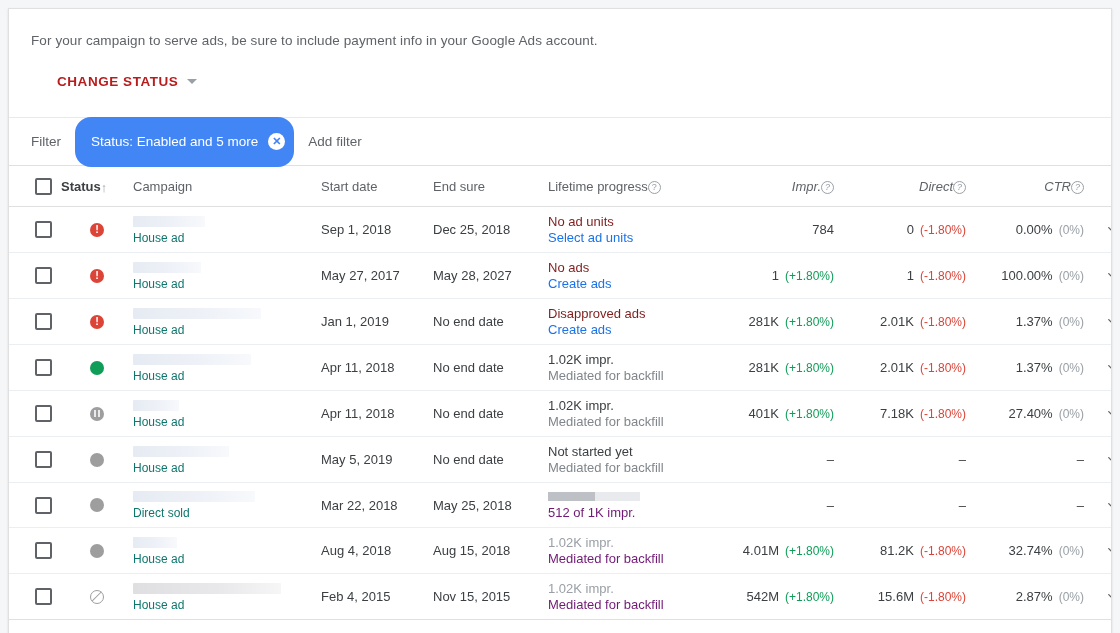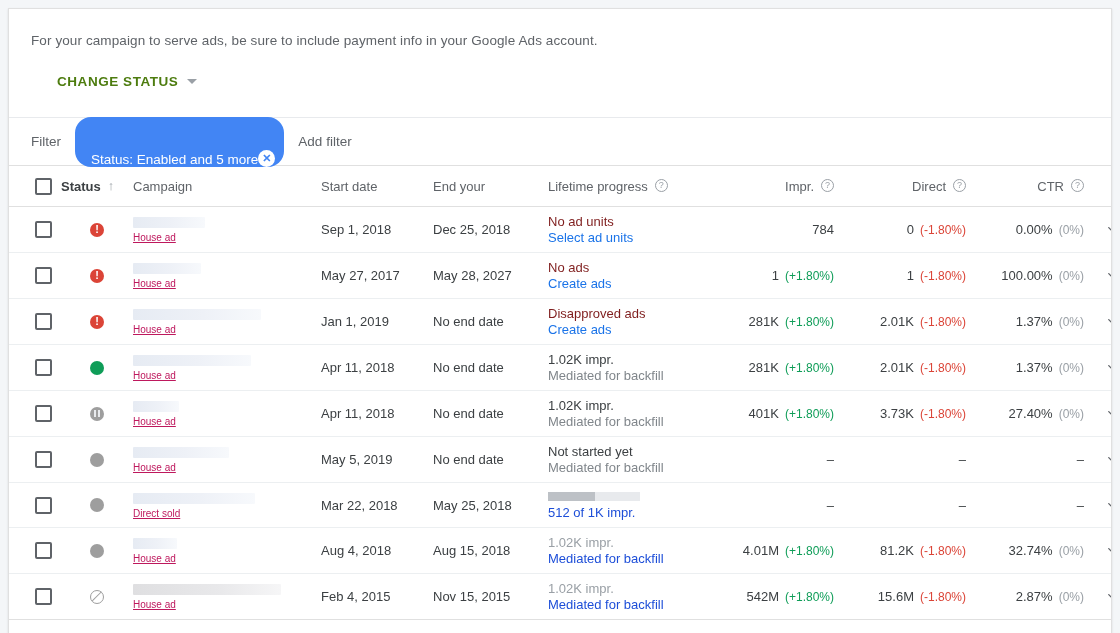--- a/index.html
+++ b/index.html
@@ -25,38 +25,38 @@
   .actions { display: flex; align-items: center; padding: 16px 22px 18px 22px; }
   .btn-primary {
     background: #4285f4; color: #fff; border: none; border-radius: 2px;
     font-family: inherit; font-size: 13.5px; font-weight: 600; letter-spacing: .55px;
     padding: 10px 18px; cursor: pointer;
     box-shadow: 0 1px 2px rgba(60,64,67,.3), 0 1px 3px 1px rgba(60,64,67,.15);
   }
   .btn-flat {
     background: none; border: none; cursor: pointer;
     font-family: inherit; font-size: 13.5px; font-weight: 600; letter-spacing: .55px;
-    color: #4d7c0f; padding: 10px 8px; margin-left: 18px;
+    color: #b91c1c; padding: 10px 8px; margin-left: 18px;
     display: flex; align-items: center; gap: 9px;
   }
   .caret {
     width: 0; height: 0; border-left: 5px solid transparent;
     border-right: 5px solid transparent; border-top: 5px solid #9aa0a6;
     display: inline-block;
   }
 
   
   .filterbar {
     display: flex; align-items: center; gap: 14px;
     padding: 0 22px; height: 48px;
     border-top: 1px solid #e8eaed;
   }
   .filter-label { font-size: 13.5px; color: #5f6368; }
   .chip {
-    display: inline-flex; align-items: flex-end; 
+    display: inline-flex; align-items: center; gap: 10px;
     background: #4285f4; color: #fff; border-radius: 16px;
     height: 50px; padding: 0 9px 0 16px; font-size: 13.5px; cursor: pointer;
   }
   .chip-x {
     width: 17px; height: 17px; border-radius: 50%;
     background: #fff; color: #4285f4;
     display: flex; align-items: center; justify-content: center;
     font-size: 11px; font-weight: 700; line-height: 1;
   }
   .add-filter { font-size: 13.5px; color: #5f6368; cursor: pointer; }
@@ -80,22 +80,22 @@
   .c-status { width: 72px; }
   .c-camp { width: 188px; }
   .c-start { width: 112px; }
   .c-end { width: 115px; }
   .c-life { width: 162px; }
   .c-impr { width: 136px; }
   .c-clicks { width: 132px; }
   .c-ctr { width: 118px; }
   .c-exp { width: 33px; }
 
-  .hd-inner { display: flex; align-items: flex-start; gap: 7px; }
-  .hd-right { justify-content: flex-end; padding-right: 12px; }
+  .hd-inner { display: flex; align-items: flex-end; }
+  .hd-right { justify-content: flex-end; padding-right: 12px; font-style: italic; }
 
   .checkbox {
     width: 17px; height: 17px; border: 2px solid #5f6368;
     border-radius: 2px; display: block; cursor: pointer; background: #fff;
   }
   .sort-arrow { color: #9aa0a6; font-size: 13px; line-height: 1; }
   .help {
     width: 13px; height: 13px; border: 1px solid #9aa0a6; border-radius: 50%;
     display: inline-flex; align-items: center; justify-content: center;
     font-size: 9px; color: #9aa0a6; line-height: 1; flex: 0 0 auto;
@@ -130,29 +130,29 @@
   
   .camp-cell { padding: 7px 0 6px 0; }
   .redact {
     height: 11px; border-radius: 1px;
     background: linear-gradient(90deg,#e6ebf3 0%,#eef1f7 55%,#f7f9fc 100%);
     margin-bottom: 4px;
   }
   .redact.dark {
     background: linear-gradient(90deg,#dfdfe1 0%,#e9e9eb 60%,#f6f6f7 100%);
   }
-  .camp-sub { font-size: 10px; color: #be185d; text-decoration: underline; }
+  .camp-sub { font-size: 12px; color: #0f766e; }
 
   
   .life-l1 { font-size: 13px; line-height: 16px; }
   .life-l2 { font-size: 13px; line-height: 16px; color: #80868b; }
   .life-l1.err { color: #7f1d1d; }
   .life-l1.muted { color: #3c4043; }
   .life-l1.faded { color: #9aa0a6; }
-  .life-l2.faded { color: #1d4ed8; }
+  .life-l2.faded { color: #701a75; }
   .life-link { color: #1a73e8; cursor: pointer; }
   .pbar { width: 92px; height: 9px; background: #e8eaed; margin: 2px 0 4px 0; }
   .pbar > i { display: block; height: 100%; background: #bdc1c6; }
 
   
   .metric { display: flex; align-items: baseline; justify-content: flex-end;
             gap: 6px; padding-right: 12px; }
   .mval { font-size: 13px; color: #3c4043; }
   .mdelta { font-size: 12px; }
   .mdelta.up { color: #0f9d58; }
@@ -233,21 +233,21 @@
                 <span>Campaign</span>
               </span>
           </th>
           <th>
             <span class="hd-inner">
                 <span>Start date</span>
               </span>
           </th>
           <th>
             <span class="hd-inner">
-                <span>End your</span>
+                <span>End sure</span>
               </span>
           </th>
           <th>
             <span class="hd-inner">
               <span>Lifetime progress</span>
               <span class="help">?</span>
             </span>
           </th>
           <th>
             <span class="hd-inner hd-right">
@@ -488,21 +488,21 @@
               </div>
             </td>
             <td>
               <div class="metric">
                 <span class="mval">401K</span>
                 <span class="mdelta up">(+1.80%)</span>
               </div>
             </td>
             <td>
               <div class="metric">
-                <span class="mval">3.73K</span>
+                <span class="mval">7.18K</span>
                 <span class="mdelta down">(-1.80%)</span>
               </div>
             </td>
             <td>
               <div class="metric">
                 <span class="mval">27.40%</span>
                 <span class="mdelta zero">(0%)</span>
               </div>
             </td>
             <td>

